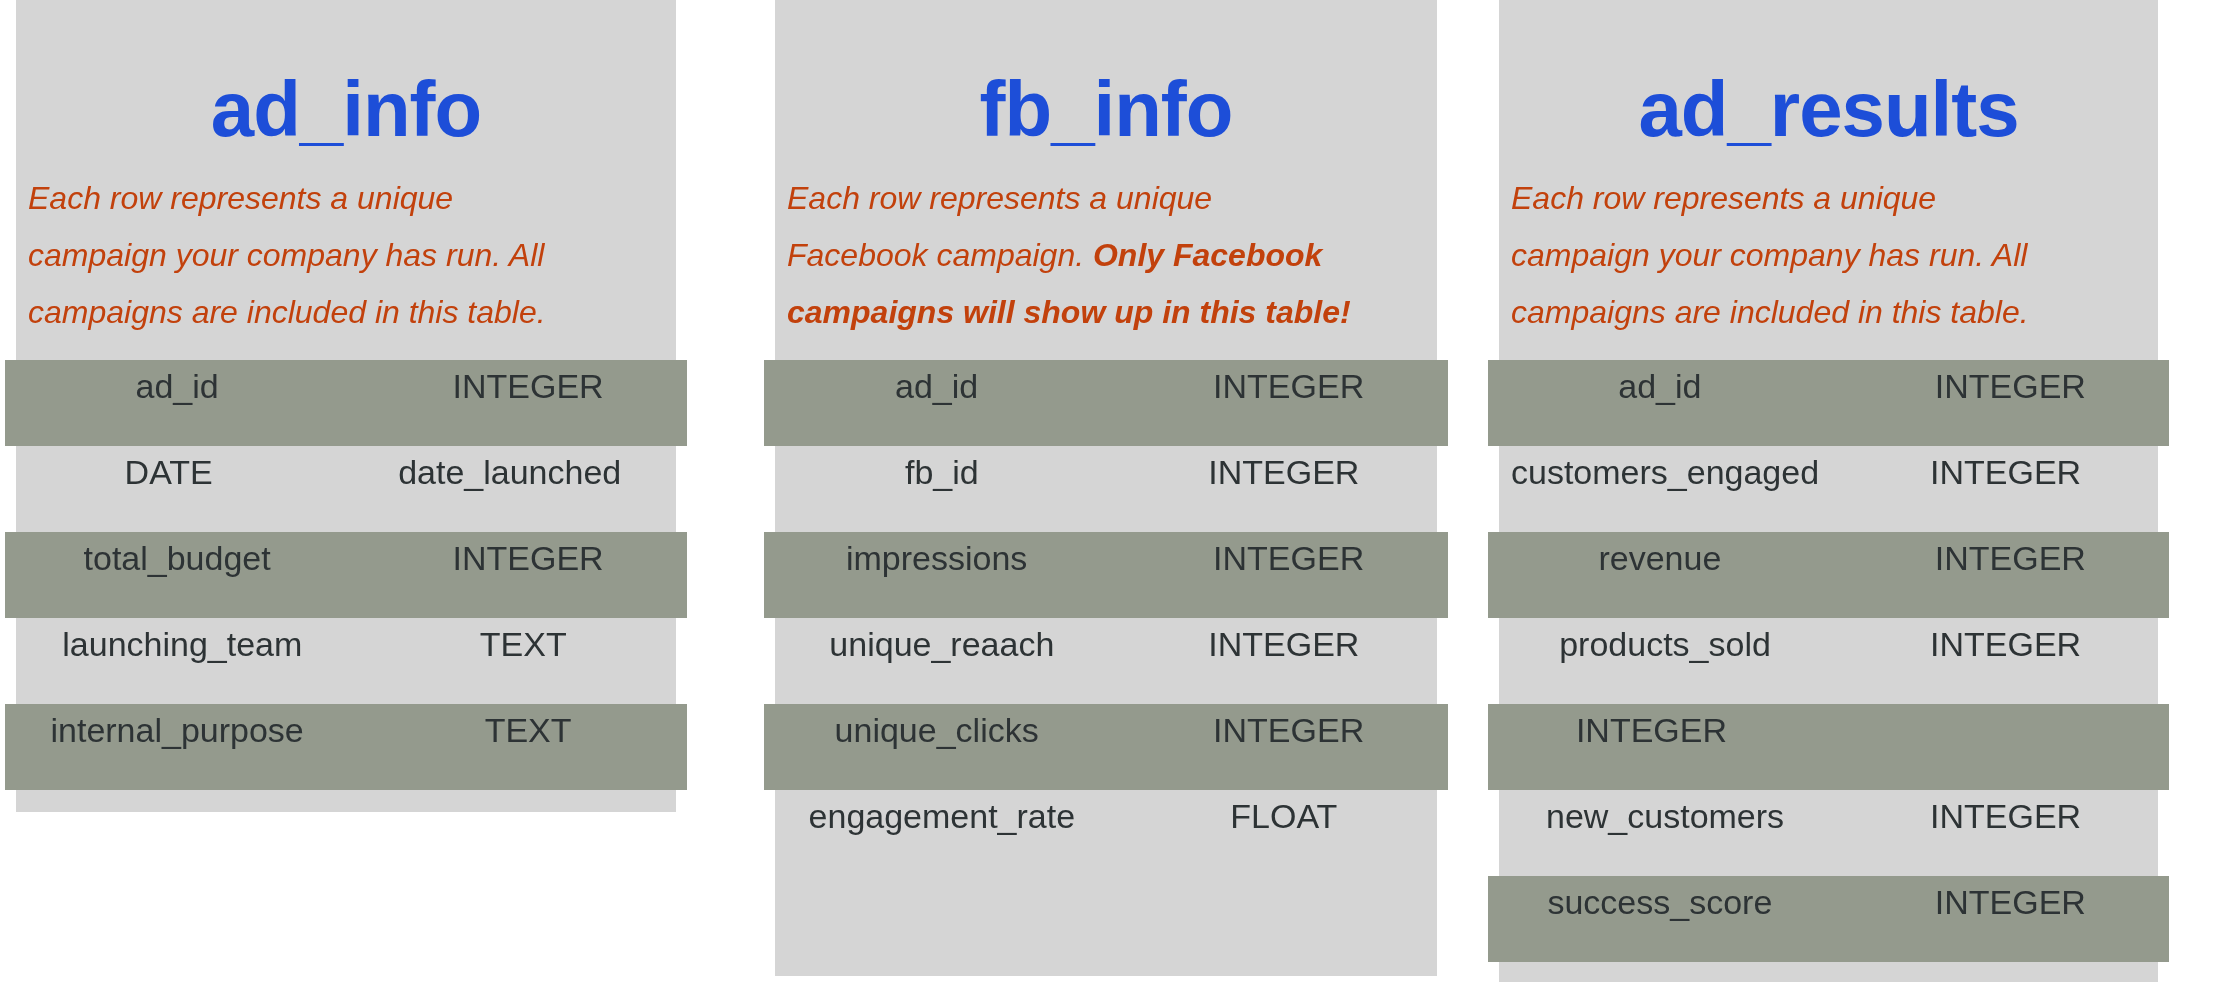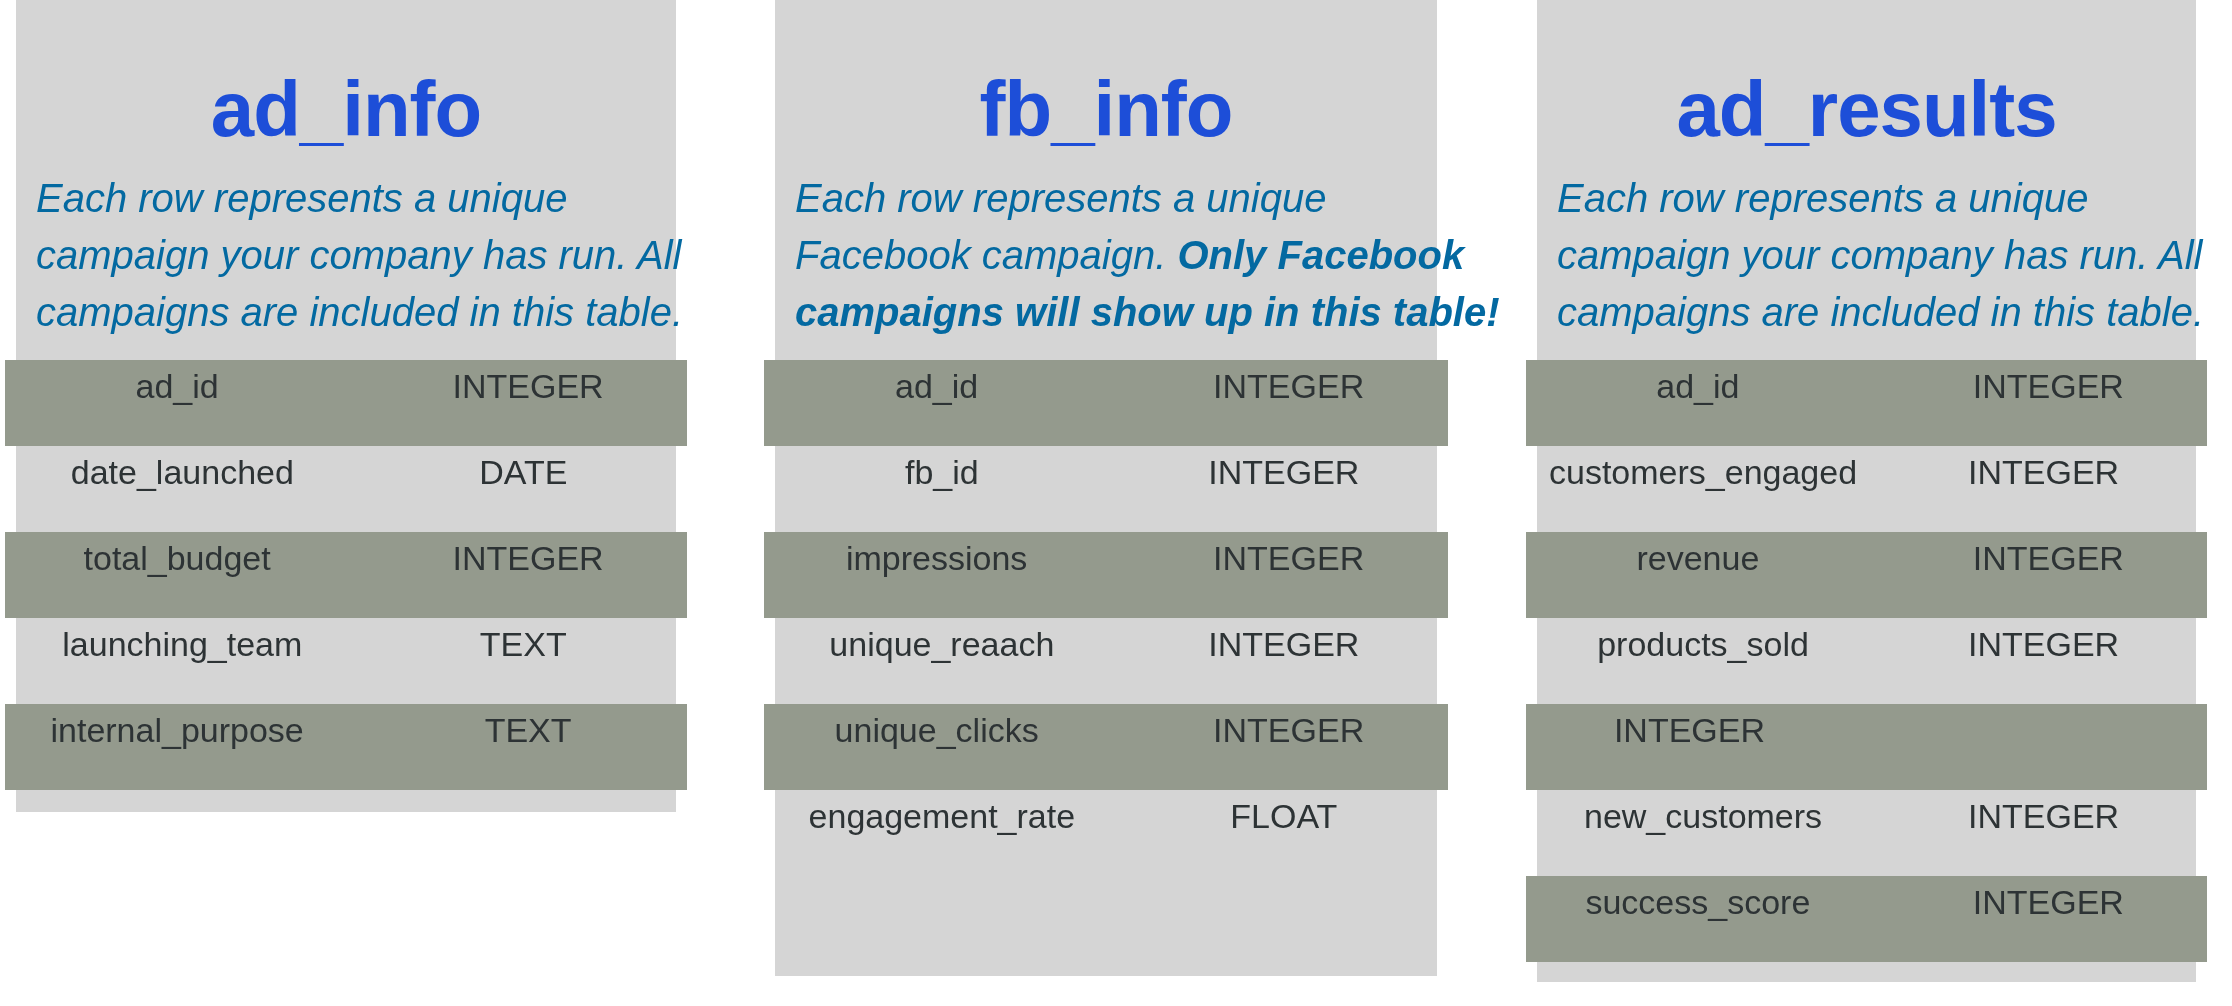--- a/index.html
+++ b/index.html
@@ -15,38 +15,38 @@
     background: #ffffff;
     overflow: hidden;
   }
   .table-card {
     position: absolute;
     top: 0;
     background: #d5d5d5;
   }
   .card-1 { left: 16px;   width: 660px; height: 812px; }
   .card-2 { left: 775px;  width: 662px; height: 976px; }
-  .card-3 { left: 1537px; width: 659px; height: 982px; }
+  .card-3 { left: 1499px; width: 659px; height: 982px; }
 
   .table-title {
     margin-top: 70px;
     text-align: center;
     font-size: 78px;
     line-height: 78px;
     font-weight: 600;
     letter-spacing: -1px;
     color: #1d4ed8;
   }
   .table-desc {
     margin-top: 22px;
-    padding-left: 20px;
+    padding-left: 12px;
     font-style: italic;
-    font-size: 40px;
+    font-size: 32px;
     line-height: 57px;
-    color: #0369a1;
+    color: #c2410c;
   }
   .desc-line { white-space: nowrap; }
   .desc-bold { font-weight: 700; }
 
   .rows {
     position: absolute;
     top: 360px;
     left: -11px;
     width: calc(100% + 22px);
   }
@@ -77,22 +77,22 @@
       <div class="desc-line"><span>Each row represents a unique</span><span class="desc-bold"></span></div>
       <div class="desc-line"><span>campaign your company has run. All</span><span class="desc-bold"></span></div>
       <div class="desc-line"><span>campaigns are included in this table.</span><span class="desc-bold"></span></div>
     </div>
     <div class="rows">
       <div class="schema-row green">
         <div class="cell cell-name">ad_id</div>
         <div class="cell cell-type">INTEGER</div>
       </div>
       <div class="schema-row">
+        <div class="cell cell-type">DATE</div>
         <div class="cell cell-name">date_launched</div>
-        <div class="cell cell-type">DATE</div>
       </div>
       <div class="schema-row green">
         <div class="cell cell-name">total_budget</div>
         <div class="cell cell-type">INTEGER</div>
       </div>
       <div class="schema-row">
         <div class="cell cell-name">launching_team</div>
         <div class="cell cell-type">TEXT</div>
       </div>
       <div class="schema-row green">

